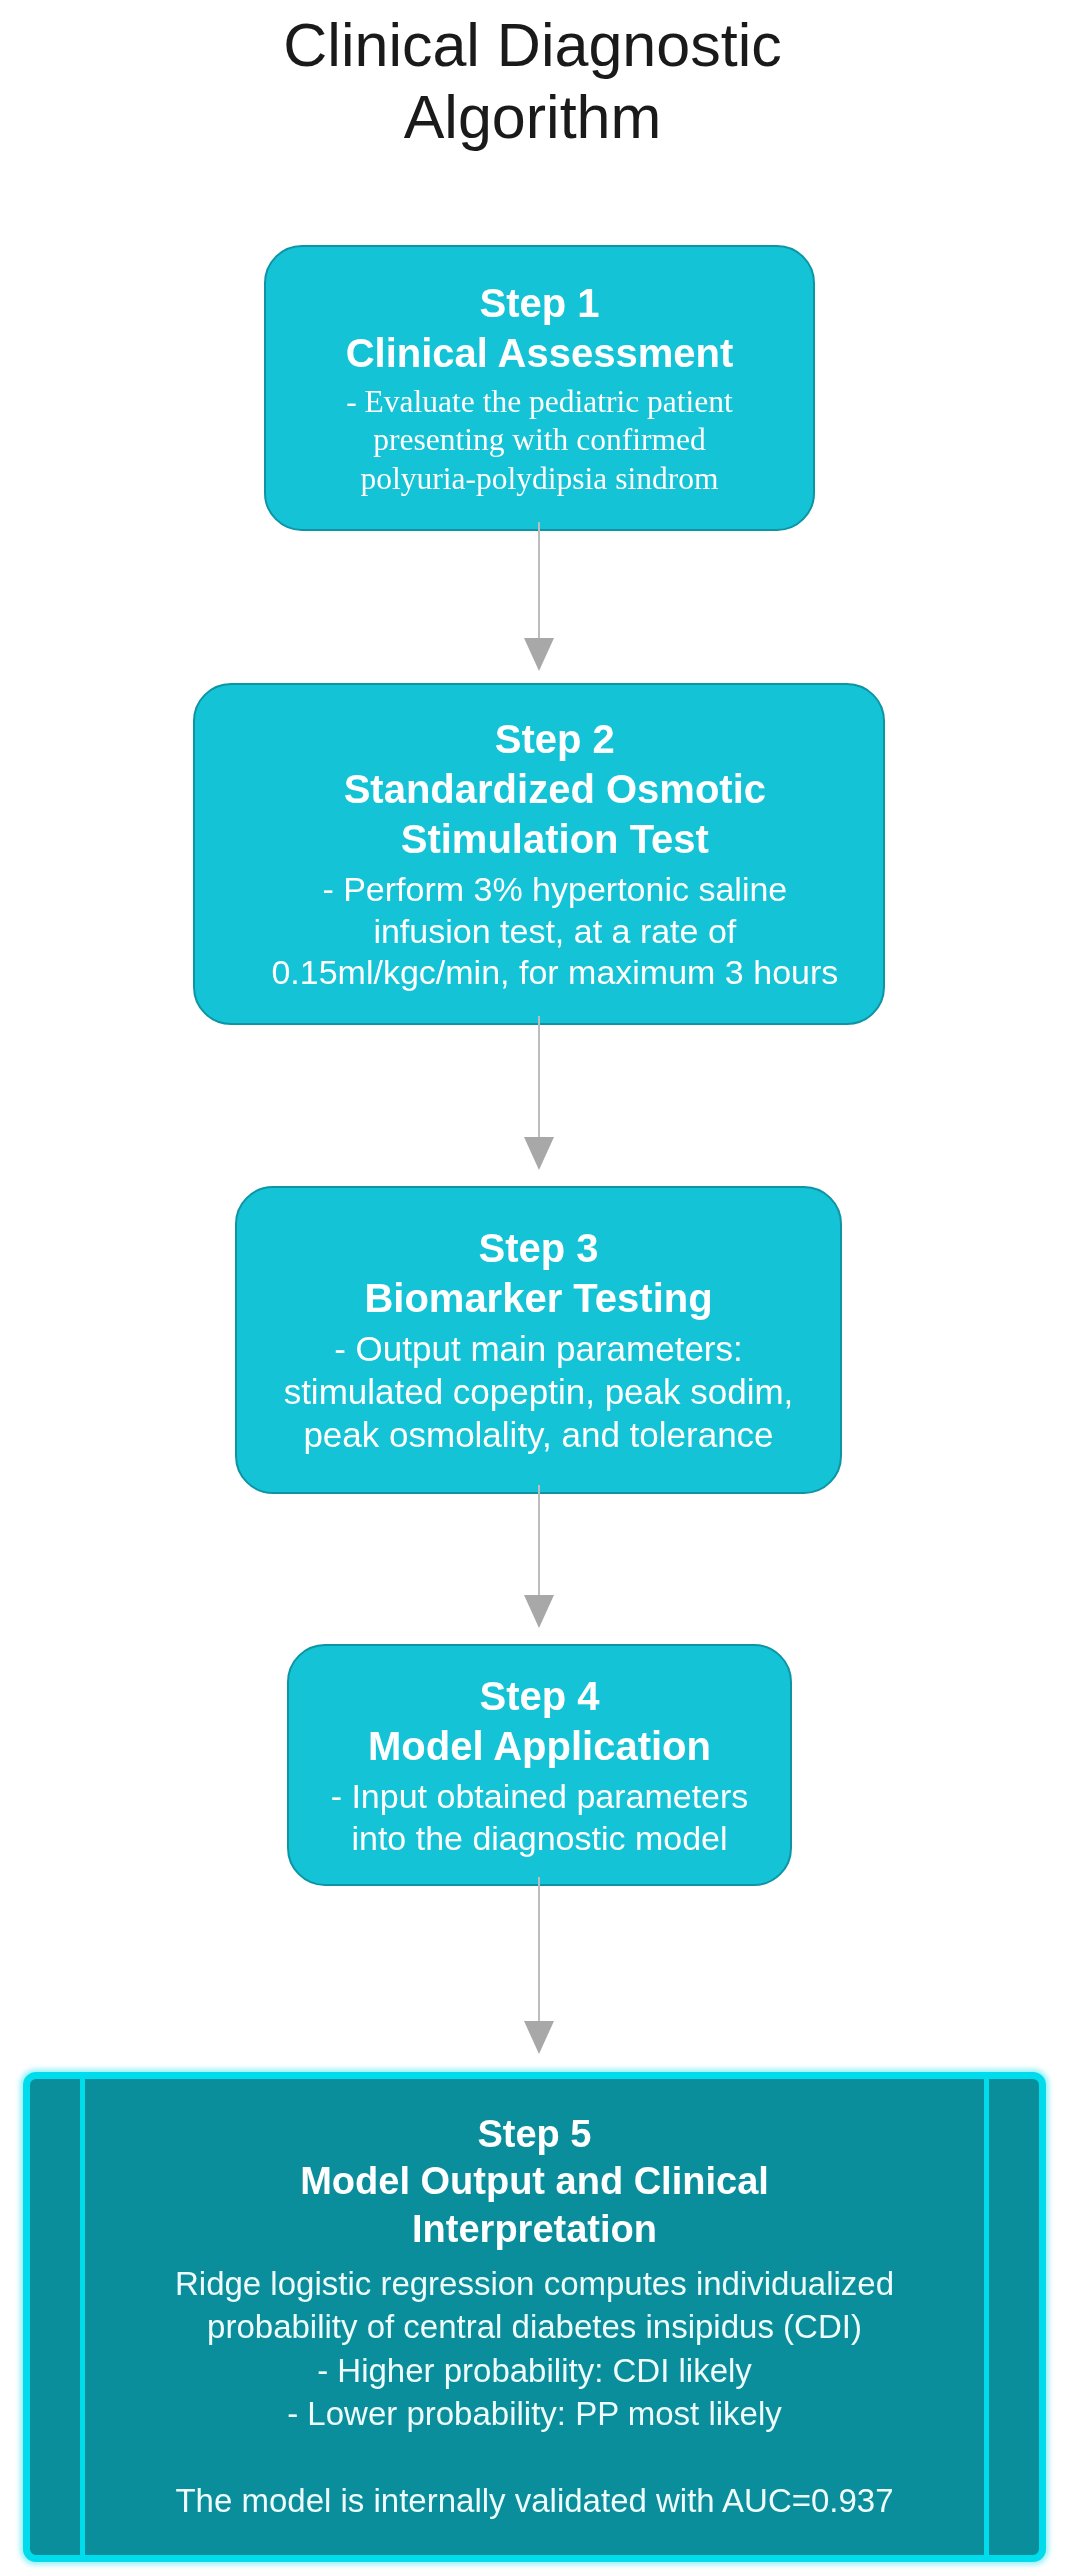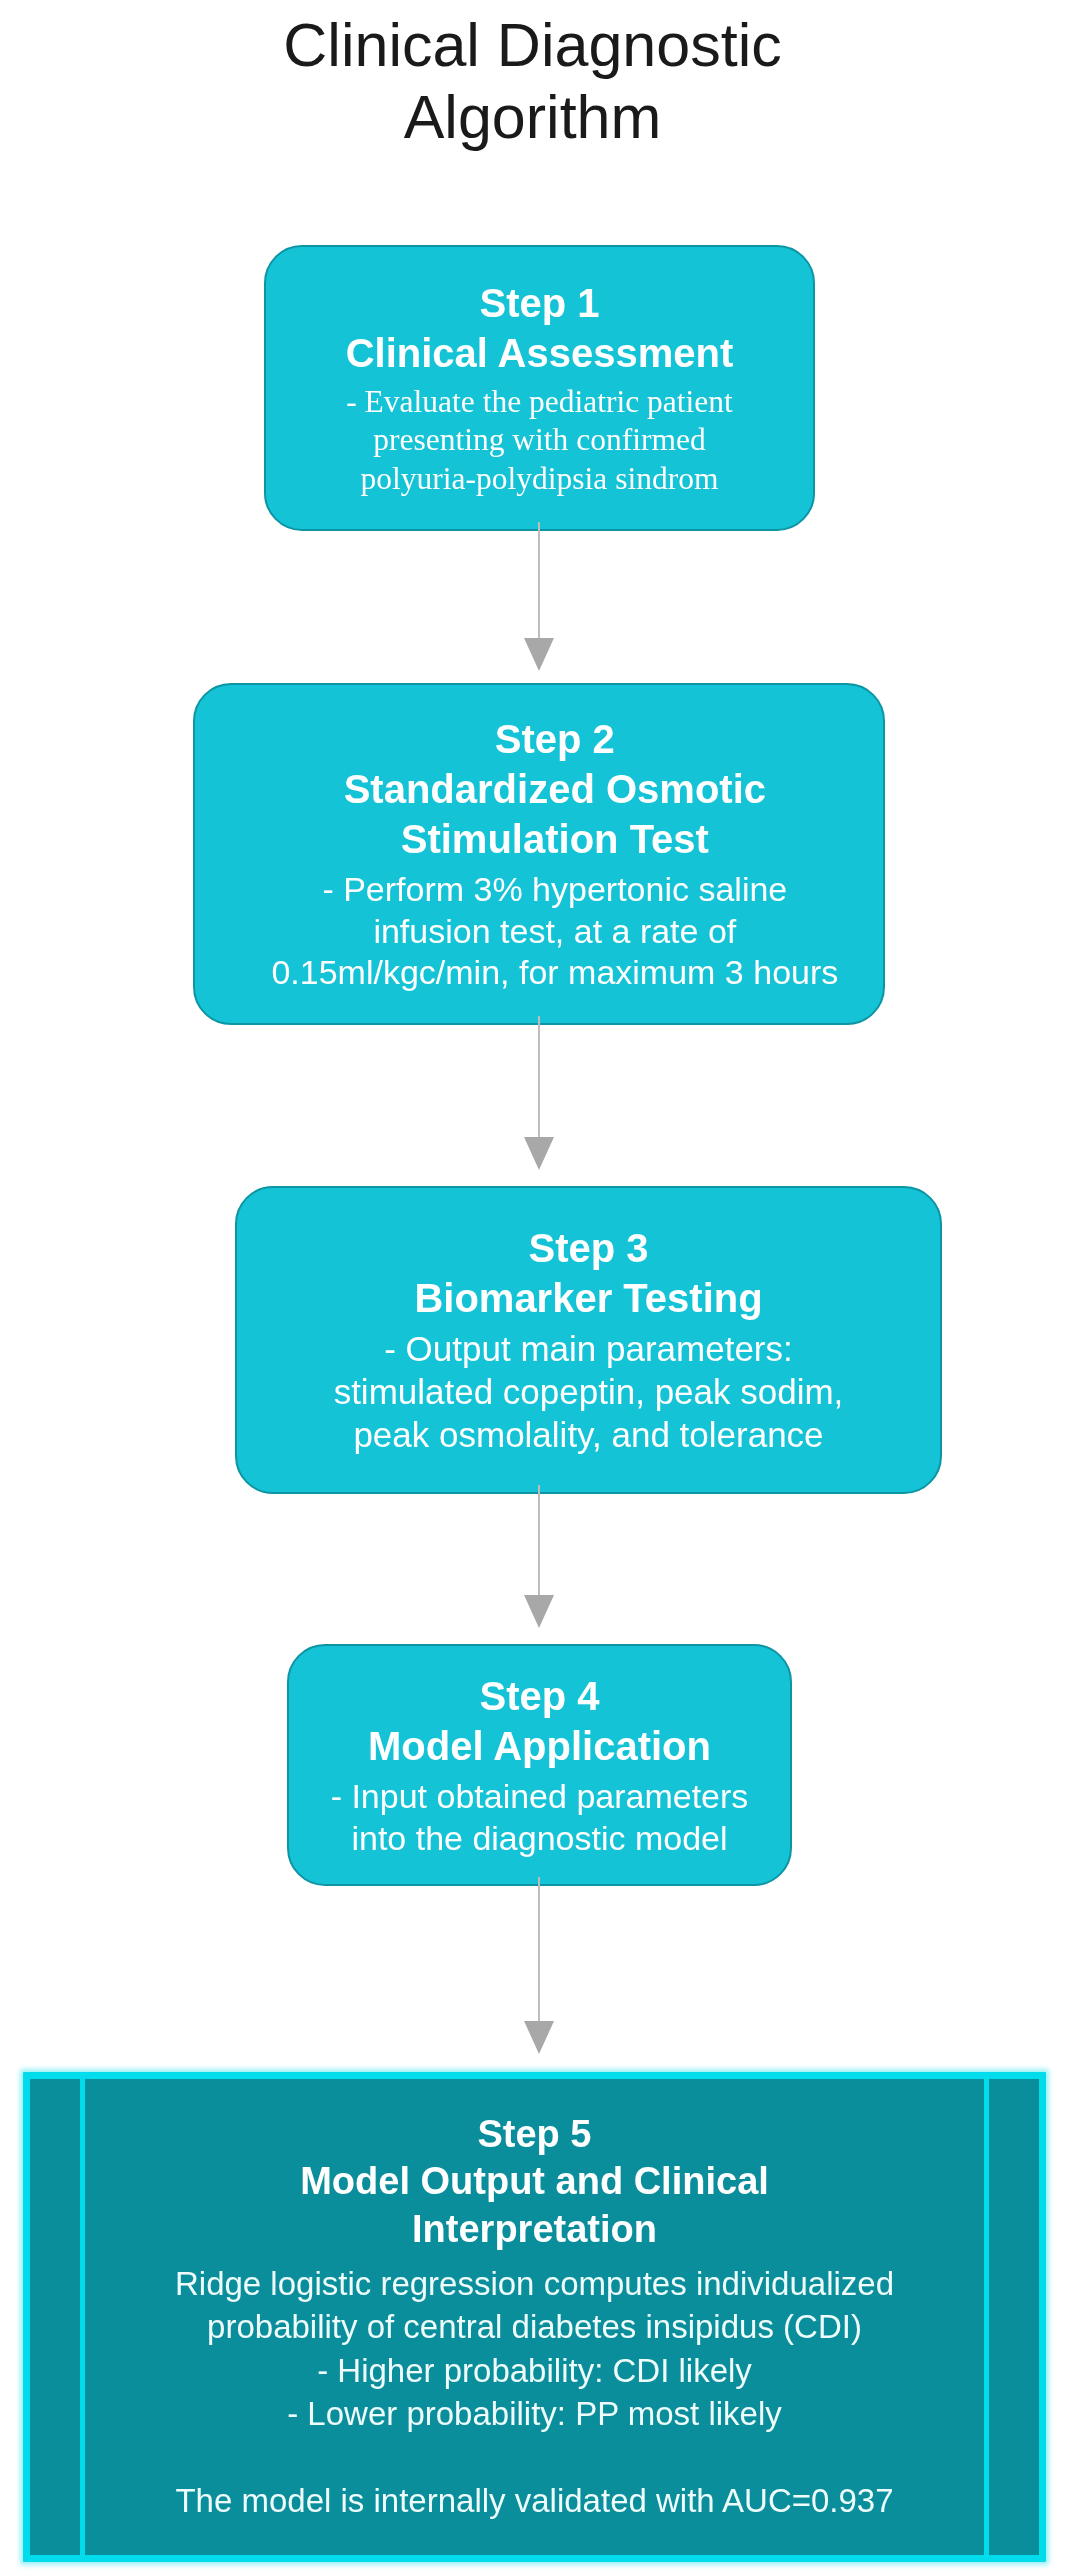--- a/index.html
+++ b/index.html
@@ -59,27 +59,27 @@
   }
   .step-body{
     font-size:34px;
     line-height:1.22;
     white-space:pre-line;
     margin-top:5px;
   }
   #step1-box{left:264px; top:235px; width:551px; height:286px;}
   #step1-box .step-body{font-size:31.5px;font-family:Liberation Serif, serif;}
   #step2-box{left:193px; top:673px; width:692px; height:342px;padding-left:40px;}
-  #step3-box{left:235px; top:1176px; width:707px; height:308px;}
+  #step3-box{left:235px; top:1176px; width:607px; height:308px;}
   #step3-box .step-body{font-size:35px;}
   #step4-box{left:287px; top:1634px; width:505px; height:242px;}
   #step5-box{
     left:23px; top:2062px; width:1023px; height:490px;
     border:7.5px solid var(--step5_border);
-    border-radius:1px;
+    border-radius:13px;
     background:var(--step5_fill);
     box-shadow:0 0 5.8px 2.5px rgba(0,220,236,0.40);
   }
   #step5-box .step-heading{font-size:38px;}
   #step5-box .step-body{
     font-size:33px;
     line-height:1.32;
     color:var(--step5_body_text);
     margin-top:8.3px;
   }

